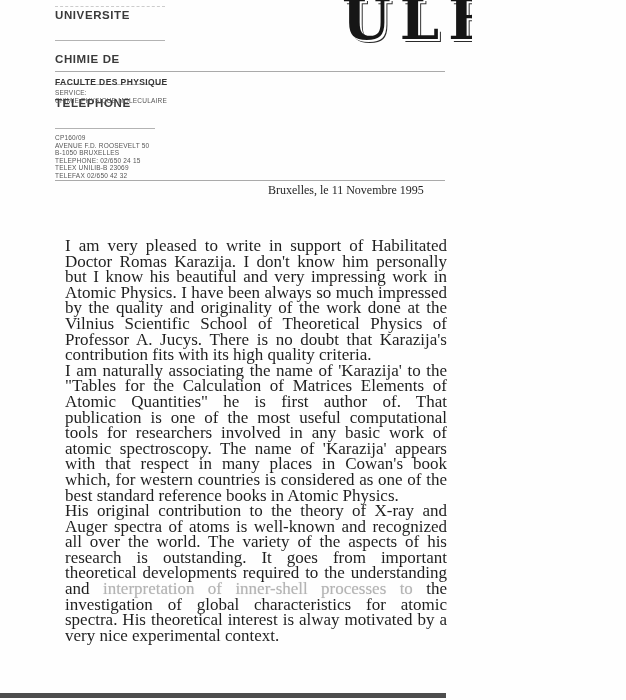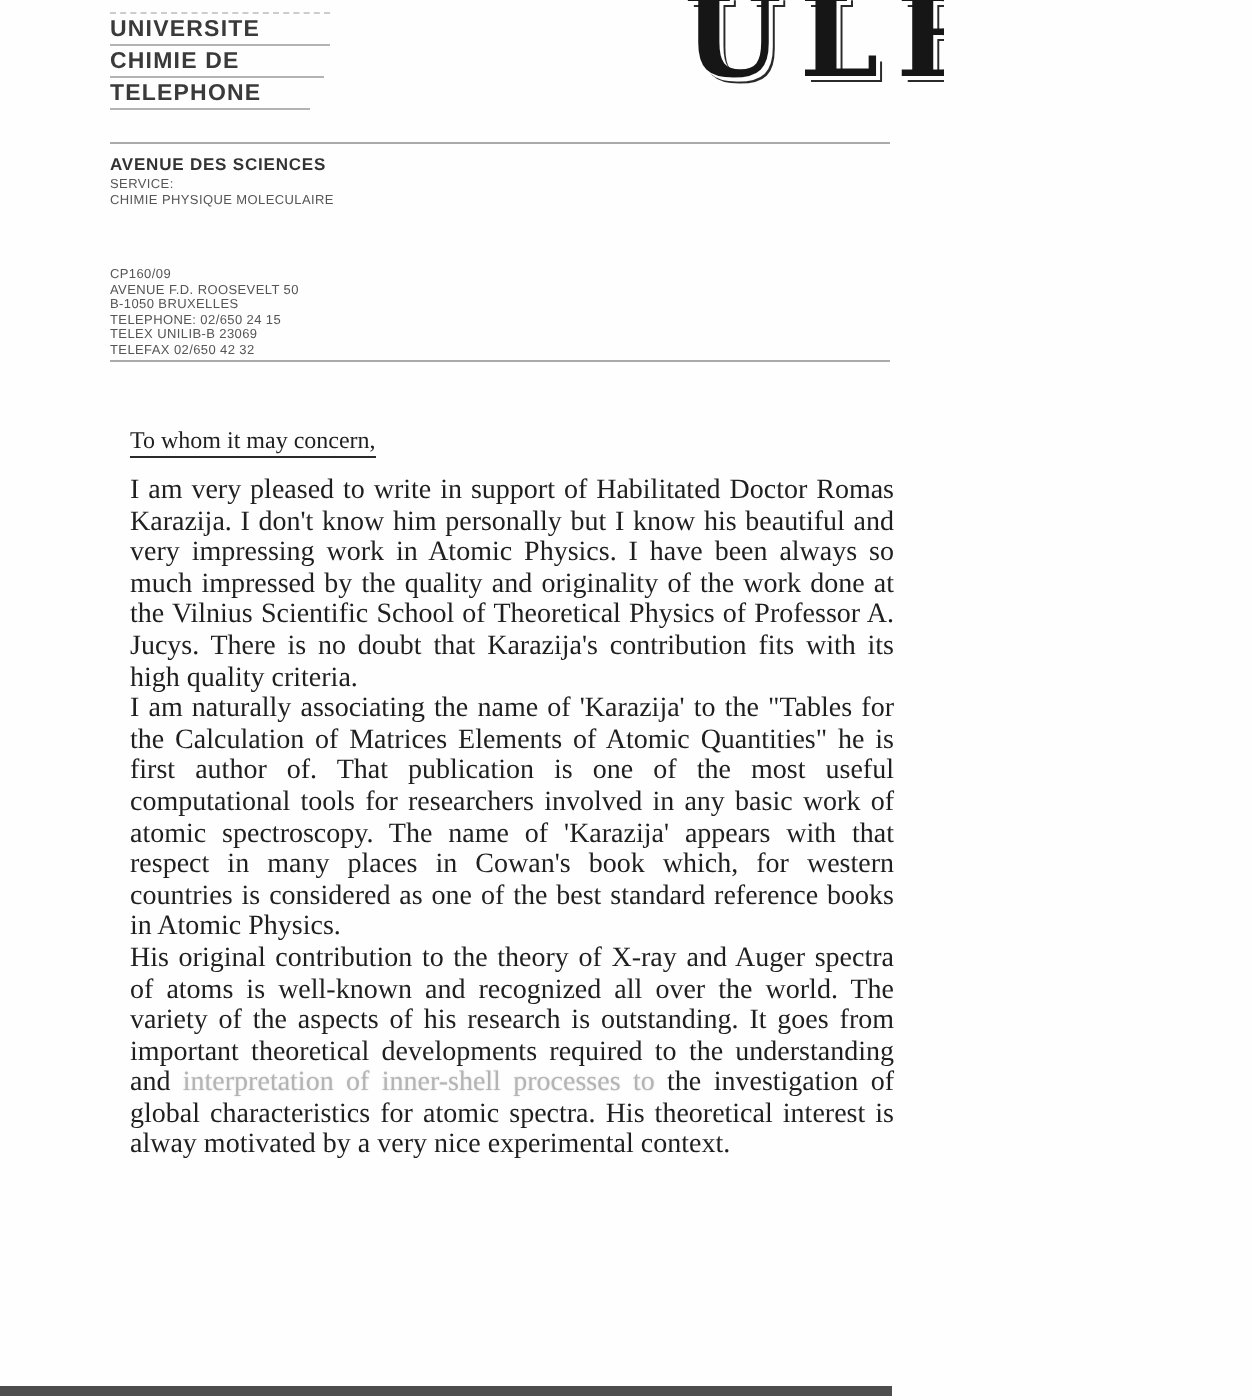--- a/index.html
+++ b/index.html
@@ -24,22 +24,22 @@
     left: 55px;
     top: 6px;
     font-family: "Liberation Sans", sans-serif;
     font-size: 11.5px;
     font-weight: 700;
     letter-spacing: 0.6px;
     color: #3a3a3a;
   }
   .univ-line {
     border-bottom: 1px solid #b3b3b3;
-    padding-bottom: 1px;
-    margin-bottom: 2px;
+    padding-bottom: 19px;
+    margin-bottom: 12px;
     line-height: 12px;
   }
   .univ-line.l1 { width: 110px; border-top: 1px dashed #cccccc; padding-top: 2px; }
   .univ-line.l2 { width: 107px; }
   .univ-line.l3 { width: 100px; }
 
   .logo-clip {
     position: absolute;
     left: 342px;
     top: 0;
@@ -114,21 +114,21 @@
     font-size: 12px;
     color: #1f1f1f;
   }
   .salutation span { border-bottom: 1px solid #2a2a2a; padding-bottom: 1px; }
 
   .letter-body {
     position: absolute;
     left: 65px;
     top: 238px;
     width: 382px;
-    font-size: 14px;
+    font-size: 17px;
     line-height: 15.6px;
     text-align: justify;
     color: #1f1f1f;
   }
   .letter-body p { margin: 0; }
   .letter-body p + p { }
   .faded {
     color: #b4b4b4;
     text-shadow: 0 0 1px #d8d8d8;
   }
@@ -152,42 +152,40 @@
     <div class="univ-line l2">CHIMIE DE</div>
     <div class="univ-line l3">TELEPHONE</div>
   </div>
 
   <div class="logo-clip">
     <span class="logo-text">ULB</span>
   </div>
 
   <div class="rule rule-top"></div>
 
-  <div class="faculty">AVENUE DES SCIENCES</div>
+  <div class="faculty">FACULTE DES PHYSIQUE</div>
 
   <div class="service">
     <div>SERVICE:</div>
     <div>CHIMIE PHYSIQUE MOLECULAIRE</div>
   </div>
 
   <div class="address">
     <div>CP160/09</div>
     <div>AVENUE F.D. ROOSEVELT 50</div>
     <div>B-1050 BRUXELLES</div>
     <div>TELEPHONE: 02/650 24 15</div>
     <div>TELEX UNILIB-B 23069</div>
     <div>TELEFAX 02/650 42 32</div>
   </div>
 
   <div class="rule rule-mid"></div>
 
+  <div class="dateline">Bruxelles, le 11 Novembre 1995</div>
 
-  <div class="salutation">
-    <span>To whom it may concern,</span>
-  </div>
 
   <div class="letter-body">
     <p>I am very pleased to write in support of Habilitated Doctor Romas Karazija. I don't know him personally but I know his beautiful and very impressing work in Atomic Physics. I have been always so much impressed by the quality and originality of the work done at the Vilnius Scientific School of Theoretical Physics of Professor A. Jucys. There is no doubt that Karazija's contribution fits with its high quality criteria.</p>
     <p>I am naturally associating the name of 'Karazija' to the "Tables for the Calculation of Matrices Elements of Atomic Quantities" he is first author of. That publication is one of the most useful computational tools for researchers involved in any basic work of atomic spectroscopy. The name of 'Karazija' appears with that respect in many places in Cowan's book which, for western countries is considered as one of the best standard reference books in Atomic Physics.</p>
     <p><span>His original contribution to the theory of X-ray and Auger spectra of atoms is well-known and recognized all over the world. The variety of the aspects of his research is outstanding. It goes from important theoretical developments required to the understanding and </span><span class="faded">interpretation of inner-shell processes to</span><span> the investigation of global characteristics for atomic spectra. His theoretical interest is alway motivated by a very nice experimental context.</span></p>
   </div>
 
   <div class="bottom-bar"></div>
 
 </div>

